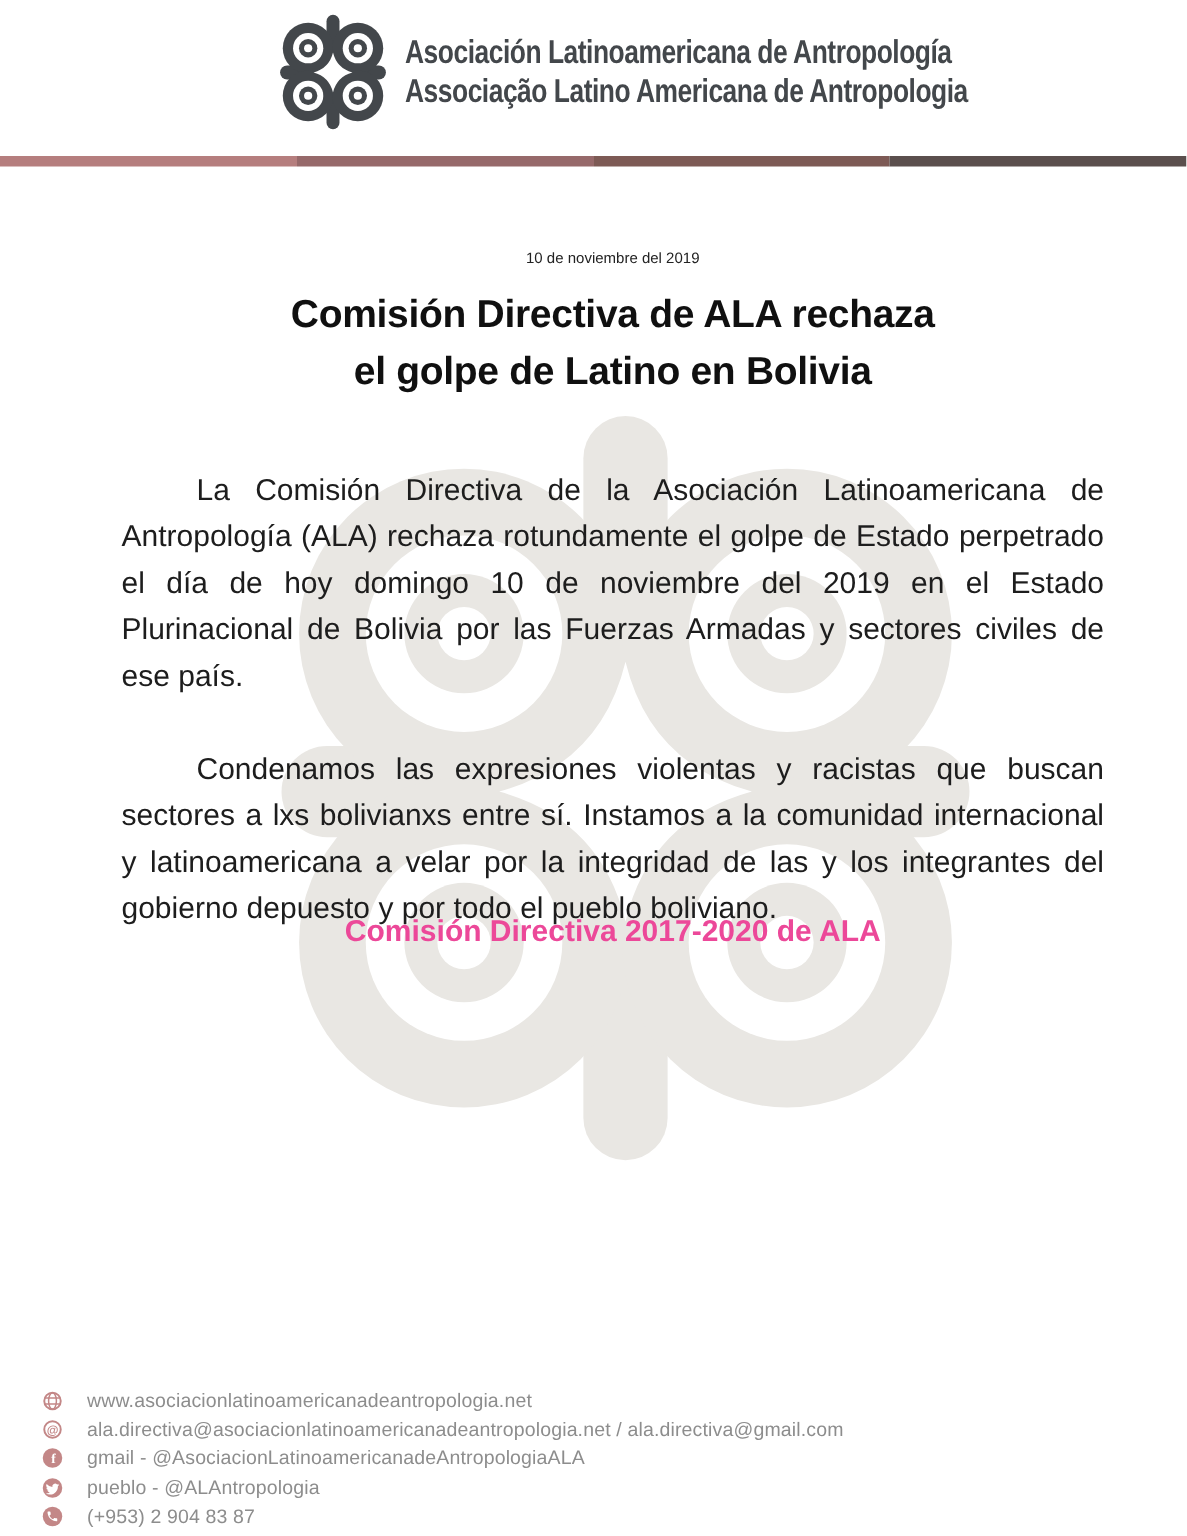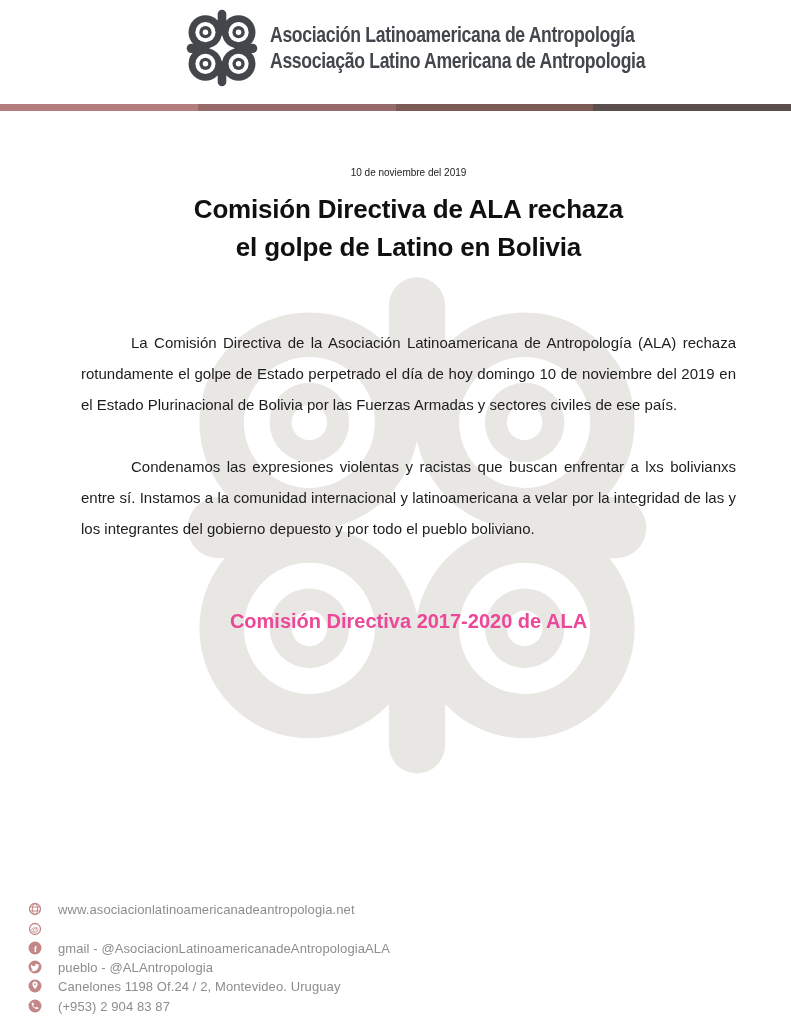--- a/index.html
+++ b/index.html
@@ -22,27 +22,27 @@
   .divider .seg{flex:1;height:100%;}
   
   .watermark{position:absolute;top:268px;left:183px;width:468px;z-index:0;color:var(--wm-color);}
   
   .content{position:relative;z-index:2;}
   .date-line{position:absolute;top:167px;left:0;width:791px;text-align:center;
     font-size:10px;color:#222;z-index:2;}
   .letter-title{position:absolute;top:190px;left:0;width:791px;margin:0;text-align:center;
     font-size:26px;line-height:38px;font-weight:700;color:#101010;letter-spacing:-0.2px;z-index:2;}
   .body-text{position:absolute;top:312px;left:68px;width:655px;z-index:2;}
-  .body-text p{margin:15px 0 31px 0;font-size:15px;line-height:31px;color:#1d1d1d;
+  .body-text p{margin:0 0 31px 0;font-size:20px;line-height:31px;color:#1d1d1d;
     text-align:justify;text-indent:50px;}
   .signature{position:absolute;top:610px;left:0;width:791px;text-align:center;
     font-size:20px;font-weight:700;color:#ec4899;z-index:2;}
   
   .contact-footer{position:absolute;left:28px;bottom:6px;z-index:2;}
-  .frow{display:flex;align-items:flex-start;height:19.3px;}
+  .frow{display:flex;align-items:flex-end;height:19.3px;}
   .ficon{width:14px;height:14px;margin-right:16px;color:var(--accent);flex:0 0 auto;
     display:flex;align-items:center;justify-content:center;}
   .ftext{font-size:13px;color:var(--footer-text);letter-spacing:0.1px;white-space:nowrap;}
 </style>
 </head>
 <body>
 
 <div class="page" style="--logo-color: #43474b; --wm-color: #e9e7e3; --accent: #c38787; --footer-text: #8d8d8d;">
 
   <div class="letterhead">
@@ -119,21 +119,21 @@
   </svg>
 
   <div class="content">
     <div class="date-line">10 de noviembre del 2019</div>
     <h1 class="letter-title">
       <span>Comisión Directiva de ALA rechaza</span><br>
       <span>el golpe de Latino en Bolivia</span>
     </h1>
     <div class="body-text">
       <p>La Comisión Directiva de la Asociación Latinoamericana de Antropología (ALA) rechaza rotundamente el golpe de Estado perpetrado el día de hoy domingo 10 de noviembre del 2019 en el Estado Plurinacional de Bolivia por las Fuerzas Armadas y sectores civiles de ese país.</p>
-      <p>Condenamos las expresiones violentas y racistas que buscan enfrentar a lxs bolivianxs entre sí. Instamos a la comunidad internacional y latinoamericana a velar por la integridad de las y los integrantes del gobierno depuesto y por todo el pueblo boliviano.</p>
+      <p>Condenamos las expresiones violentas y racistas que buscan sectores a lxs bolivianxs entre sí. Instamos a la comunidad internacional y latinoamericana a velar por la integridad de las y los integrantes del gobierno depuesto y por todo el pueblo boliviano.</p>
     </div>
     <div class="signature">Comisión Directiva 2017-2020 de ALA</div>
   </div>
 
   <div class="contact-footer">
 
     <div class="frow">
       <span class="ficon">
         <svg width="14" height="14" viewBox="0 0 14 14">
           <circle cx="7" cy="7" r="5.5" fill="none" stroke="currentColor" stroke-width="1.3"></circle>
@@ -145,20 +145,21 @@
       <span class="ftext">www.asociacionlatinoamericanadeantropologia.net</span>
     </div>
 
     <div class="frow">
       <span class="ficon">
         <svg width="14" height="14" viewBox="0 0 14 14">
           <circle cx="7" cy="7" r="5.5" fill="none" stroke="currentColor" stroke-width="1.3"></circle>
           <text x="7" y="9.7" text-anchor="middle" font-size="8" font-weight="bold" fill="currentColor" font-family="Liberation Sans, sans-serif">@</text>
         </svg>
       </span>
+      <span class="ftext">ala.directiva@asociacionlatinoamericanadeantropologia.net / ala.directiva@gmail.com</span>
     </div>
 
     <div class="frow">
       <span class="ficon">
         <svg width="14" height="14" viewBox="0 0 14 14">
           <circle cx="7" cy="7" r="6.5" fill="currentColor"></circle>
           <text x="7.6" y="10.6" text-anchor="middle" font-size="9" font-weight="bold" fill="#ffffff" font-family="Liberation Serif, serif">f</text>
         </svg>
       </span>
       <span class="ftext">gmail - @AsociacionLatinoamericanadeAntropologiaALA</span>
@@ -169,31 +170,20 @@
         <svg width="14" height="14" viewBox="0 0 14 14">
           <circle cx="7" cy="7" r="6.5" fill="currentColor"></circle>
           <g transform="translate(2.5,3.2) scale(0.375)" fill="#ffffff">
             <path d="M23.95 4.57a10 10 0 0 1-2.82.77 4.96 4.96 0 0 0 2.16-2.72c-.95.56-2 .96-3.12 1.19a4.92 4.92 0 0 0-8.39 4.48A13.94 13.94 0 0 1 1.64 3.16a4.92 4.92 0 0 0 1.52 6.57 4.9 4.9 0 0 1-2.23-.61v.06a4.92 4.92 0 0 0 3.95 4.83 4.96 4.96 0 0 1-2.21.08 4.93 4.93 0 0 0 4.6 3.42A9.87 9.87 0 0 1 0 19.54a13.94 13.94 0 0 0 7.55 2.21c9.05 0 14-7.5 14-13.99v-.63a10 10 0 0 0 2.4-2.56z"></path>
           </g>
         </svg>
       </span>
       <span class="ftext">pueblo - @ALAntropologia</span>
     </div>
 
-    <div class="frow">
-      <span class="ficon">
-        <svg width="14" height="14" viewBox="0 0 14 14">
-          <circle cx="7" cy="7" r="6.5" fill="currentColor"></circle>
-          <g transform="translate(2.5,1.8) scale(0.375)" fill="#ffffff" fill-rule="evenodd">
-            <path d="M12 2C8.1 2 5 5.1 5 9c0 5.2 7 13 7 13s7-7.8 7-13c0-3.9-3.1-7-7-7zm0 9.5a2.5 2.5 0 1 1 0-5 2.5 2.5 0 0 1 0 5z"></path>
-          </g>
-        </svg>
-      </span>
-      <span class="ftext">Canelones 1198 Of.24 / 2, Montevideo. Uruguay</span>
-    </div>
 
     <div class="frow">
       <span class="ficon">
         <svg width="14" height="14" viewBox="0 0 14 14">
           <circle cx="7" cy="7" r="6.5" fill="currentColor"></circle>
           <g transform="translate(2.6,2.6) scale(0.36)" fill="#ffffff">
             <path d="M6.62 10.79c1.44 2.83 3.76 5.14 6.59 6.59l2.2-2.2c.27-.27.67-.36 1.02-.24 1.12.37 2.33.57 3.57.57.55 0 1 .45 1 1V20c0 .55-.45 1-1 1-9.39 0-17-7.61-17-17 0-.55.45-1 1-1h3.5c.55 0 1 .45 1 1 0 1.25.2 2.45.57 3.57.11.35.03.74-.25 1.02l-2.2 2.2z"></path>
           </g>
         </svg>
       </span>

